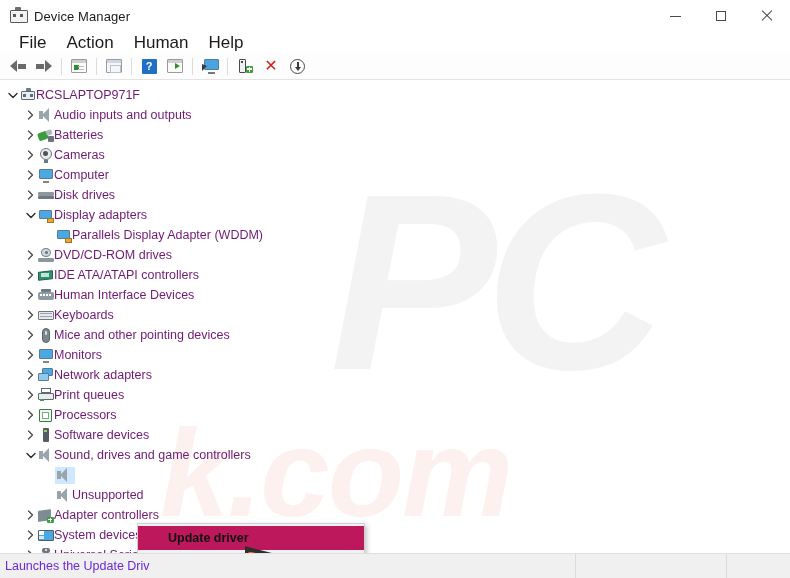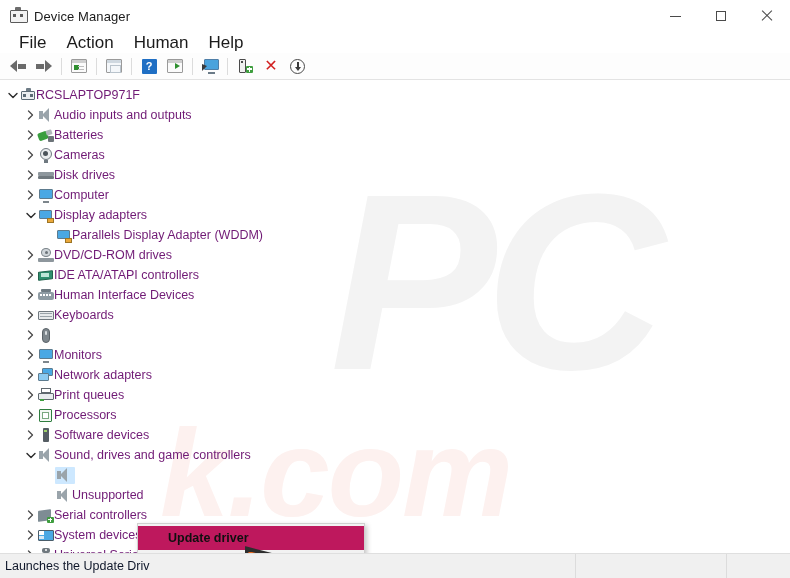--- a/index.html
+++ b/index.html
@@ -137,21 +137,21 @@
   .i-stor .g::after{content:"";position:absolute;left:1px;top:2.3px;width:4.6px;height:1.4px;background:#fff;}
   .i-sys .b{position:absolute;left:0px;top:2px;width:16px;height:11px;background:#4aa8e4;border:1.2px solid #4a5d6a;box-sizing:border-box;border-radius:1px;}
   .i-sys .w{position:absolute;left:1.5px;top:3.5px;width:5px;height:4px;background:#ffffff;}
   .i-sys .w2{position:absolute;left:1.5px;top:8.5px;width:5px;height:3px;background:#d9e9f4;}
   .i-usb .st{position:absolute;left:6.5px;top:3px;width:3px;height:11px;background:#6f787e;}
   .i-usb .h{position:absolute;left:4px;top:0px;width:8px;height:5px;background:#6f787e;border-radius:2px;}
   .i-usb .d{position:absolute;left:7px;top:1.5px;width:2px;height:2px;background:#ffffff;border-radius:50%;}
 
   
   .statusbar{flex:0 0 24px;height:24px;display:flex;align-items:stretch;background:#f0f0f0;border-top:1px solid #dfdfdf;position:relative;z-index:3;}
-  .sb-cell{display:flex;align-items:center;padding:0 5px;font-size:12.5px;color:#0f172a;overflow:hidden;white-space:nowrap;}
+  .sb-cell{display:flex;align-items:center;padding:0 5px;font-size:12.5px;color:#6d28d9;overflow:hidden;white-space:nowrap;}
   .sb-1{width:565px;flex:0 0 565px;border-right:1px solid #dcdcdc;}
   .sb-2{width:140px;flex:0 0 140px;border-right:1px solid #dcdcdc;}
   .sb-3{flex:1 1 auto;}
 
   
   .ctxmenu{position:absolute;left:137px;top:443px;width:226px;background:#f2f2f2;
            border:1px solid #cfcfcf;box-shadow:2px 2px 5px rgba(0,0,0,.22);z-index:40;padding:2px 0 3px 0;}
   .ctx-item{height:24px;display:flex;align-items:center;padding-left:30px;font-size:12.5px;color:#101010;line-height:24px;}
   .ctx-item.hl{background:#be185d;font-weight:bold;}
 
@@ -332,43 +332,43 @@
         </div>
         <div class="row">
           <span style="display:inline-block;width:24px;flex:0 0 24px"></span>
           <span class="chev">
             <svg width="7" height="10" viewBox="0 0 7 10">
               <path d="M1.5 1 L5.5 5 L1.5 9" fill="none" stroke="#4a4a4a" stroke-width="1.3" stroke-linecap="round" stroke-linejoin="round"></path>
             </svg>
           </span>
           <span class="lbl-wrap">
             <span class="ico">
-              <span class="i i-disk">
-                <span class="a"></span>
-                <span class="b"></span>
-              </span>
-            </span>
-            <span class="lbl">Disk drives</span>
-          </span>
-        </div>
-        <div class="row">
-          <span style="display:inline-block;width:24px;flex:0 0 24px"></span>
-          <span class="chev">
-            <svg width="7" height="10" viewBox="0 0 7 10">
-              <path d="M1.5 1 L5.5 5 L1.5 9" fill="none" stroke="#4a4a4a" stroke-width="1.3" stroke-linecap="round" stroke-linejoin="round"></path>
-            </svg>
-          </span>
-          <span class="lbl-wrap">
-            <span class="ico">
               <span class="i i-mon">
                 <span class="scr"></span>
                 <span class="st"></span>
               </span>
             </span>
             <span class="lbl">Computer</span>
+          </span>
+        </div>
+        <div class="row">
+          <span style="display:inline-block;width:24px;flex:0 0 24px"></span>
+          <span class="chev">
+            <svg width="7" height="10" viewBox="0 0 7 10">
+              <path d="M1.5 1 L5.5 5 L1.5 9" fill="none" stroke="#4a4a4a" stroke-width="1.3" stroke-linecap="round" stroke-linejoin="round"></path>
+            </svg>
+          </span>
+          <span class="lbl-wrap">
+            <span class="ico">
+              <span class="i i-disk">
+                <span class="a"></span>
+                <span class="b"></span>
+              </span>
+            </span>
+            <span class="lbl">Disk drives</span>
           </span>
         </div>
         <div class="row">
           <span style="display:inline-block;width:24px;flex:0 0 24px"></span>
           <span class="chev">
             <svg width="10" height="7" viewBox="0 0 10 7">
               <path d="M1 1.5 L5 5.5 L9 1.5" fill="none" stroke="#2a2a2a" stroke-width="1.4" stroke-linecap="round" stroke-linejoin="round"></path>
             </svg>
           </span>
           <span class="lbl-wrap">
@@ -475,20 +475,21 @@
               <path d="M1.5 1 L5.5 5 L1.5 9" fill="none" stroke="#4a4a4a" stroke-width="1.3" stroke-linecap="round" stroke-linejoin="round"></path>
             </svg>
           </span>
           <span class="lbl-wrap">
             <span class="ico">
               <span class="i i-mouse">
                 <span class="b"></span>
                 <span class="w"></span>
               </span>
             </span>
+            <span class="lbl">Mice and other pointing devices</span>
           </span>
         </div>
         <div class="row">
           <span style="display:inline-block;width:24px;flex:0 0 24px"></span>
           <span class="chev">
             <svg width="7" height="10" viewBox="0 0 7 10">
               <path d="M1.5 1 L5.5 5 L1.5 9" fill="none" stroke="#4a4a4a" stroke-width="1.3" stroke-linecap="round" stroke-linejoin="round"></path>
             </svg>
           </span>
           <span class="lbl-wrap">
@@ -619,21 +620,21 @@
               <path d="M1.5 1 L5.5 5 L1.5 9" fill="none" stroke="#4a4a4a" stroke-width="1.3" stroke-linecap="round" stroke-linejoin="round"></path>
             </svg>
           </span>
           <span class="lbl-wrap">
             <span class="ico">
               <span class="i i-stor">
                 <span class="b"></span>
                 <span class="g"></span>
               </span>
             </span>
-            <span class="lbl">Serial controllers</span>
+            <span class="lbl">Adapter controllers</span>
           </span>
         </div>
         <div class="row">
           <span style="display:inline-block;width:24px;flex:0 0 24px"></span>
           <span class="chev">
             <svg width="7" height="10" viewBox="0 0 7 10">
               <path d="M1.5 1 L5.5 5 L1.5 9" fill="none" stroke="#4a4a4a" stroke-width="1.3" stroke-linecap="round" stroke-linejoin="round"></path>
             </svg>
           </span>
           <span class="lbl-wrap">

